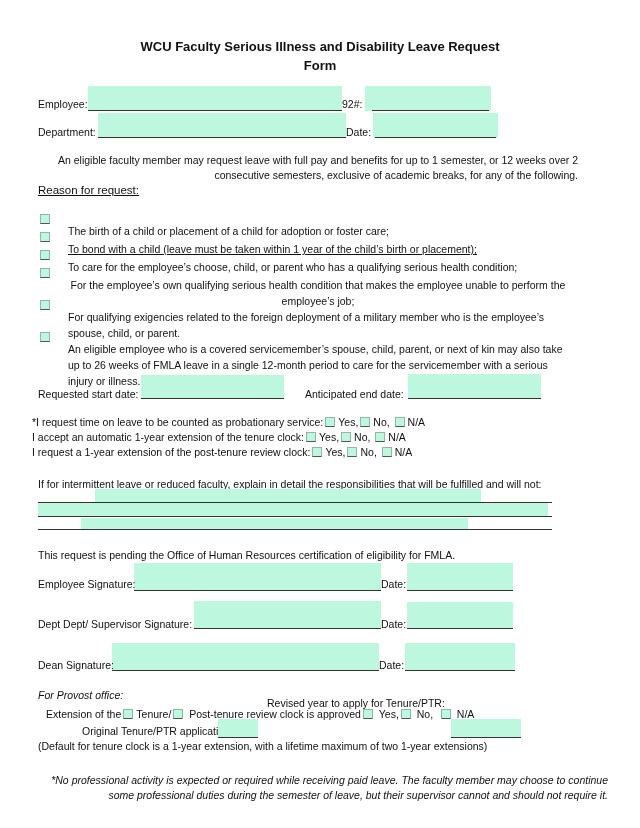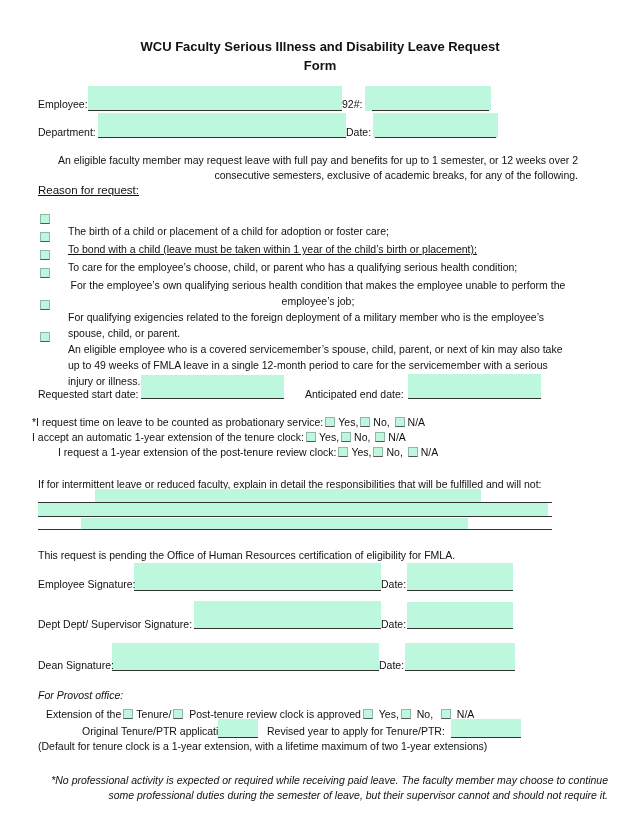--- a/index.html
+++ b/index.html
@@ -48,36 +48,36 @@
 <div class="cb" style="left:40px; top:250px;"></div>
 <div class="reason" style="top:248px;">To care for the employee’s choose, child, or parent who has a qualifying serious health condition;</div>
 
 <div class="cb" style="left:40px; top:268px;"></div>
 <div class="reason" style="top:266px;text-align:center;">For the employee’s own qualifying serious health condition that makes the employee unable to perform the employee’s job;</div>
 
 <div class="cb" style="left:40px; top:300px;"></div>
 <div class="reason" style="top:298px;">For qualifying exigencies related to the foreign deployment of a military member who is the employee’s spouse, child, or parent.</div>
 
 <div class="cb" style="left:40px; top:332px;"></div>
-<div class="reason" style="top:330px;">An eligible employee who is a covered servicemember’s spouse, child, parent, or next of kin may also take up to 49 weeks of FMLA leave in a single 12-month period to care for the servicemember with a serious injury or illness.</div>
+<div class="reason" style="top:330px;">An eligible employee who is a covered servicemember’s spouse, child, parent, or next of kin may also take up to 26 weeks of FMLA leave in a single 12-month period to care for the servicemember with a serious injury or illness.</div>
 
 <div class="txt" style="left:38px; top:387px;">Requested start date:</div>
 <div class="fill" style="left:141px; top:375px; width:143px; height:24px;"></div>
 <div class="uline" style="left:141px; top:398px; width:143px;"></div>
 <div class="txt" style="left:305px; top:387px;">Anticipated end date:</div>
 <div class="fill" style="left:408px; top:374px; width:133px; height:25px;"></div>
 <div class="uline" style="left:408px; top:398px; width:133px;"></div>
 
 <div class="txt" style="left:32px; top:415px;">
   <span>*I request time on leave to be counted as probationary service:</span><span class="icb"></span><span>Yes,</span><span class="icb"></span><span>No,</span>&nbsp;<span class="icb"></span><span>N/A</span>
 </div>
 <div class="txt" style="left:32px; top:430px;">
   <span>I accept an automatic 1-year extension of the tenure clock:</span><span class="icb"></span><span>Yes,</span><span class="icb"></span><span>No,</span>&nbsp;<span class="icb"></span><span>N/A</span>
 </div>
-<div class="txt" style="left:32px; top:445px;margin-left:26px;">
+<div class="txt" style="left:32px; top:445px;">
   <span>I request a 1-year extension of the post-tenure review clock:</span><span class="icb"></span><span>Yes,</span><span class="icb"></span><span>No,</span>&nbsp;<span class="icb"></span><span>N/A</span>
 </div>
 
 <div class="txt" style="left:38px; top:477px;">If for intermittent leave or reduced faculty, explain in detail the responsibilities that will be fulfilled and will not:</div>
 <div class="fill" style="left:95px; top:489px; width:386px; height:13px;"></div>
 <div class="uline" style="left:38px; top:502px; width:514px;"></div>
 <div class="fill" style="left:38px; top:503px; width:510px; height:13px;"></div>
 <div class="uline" style="left:38px; top:516px; width:514px;"></div>
 <div class="fill" style="left:81px; top:518px; width:387px; height:11px;"></div>
 <div class="uline" style="left:38px; top:529px; width:514px;"></div>
@@ -105,18 +105,18 @@
 <div class="fill" style="left:405px; top:643px; width:110px; height:28px;"></div>
 <div class="uline" style="left:405px; top:670px; width:110px;"></div>
 
 <div class="txt" style="left:38px; top:688px;"><i>For Provost office:</i></div>
 <div class="txt" style="left:38px; top:707px;margin-left:8px;">
   <span>Extension of the</span><span class="icb"></span><span>Tenure/</span><span class="icb"></span>&nbsp;<span>Post-tenure review clock is approved</span><span class="icb"></span>&nbsp;<span>Yes,</span><span class="icb"></span>&nbsp;<span>No,</span>&nbsp;&nbsp;<span class="icb"></span>&nbsp;<span>N/A</span>
 </div>
 <div class="txt" style="left:38px; top:724px;margin-left:44px;">Original Tenure/PTR application year:</div>
 <div class="fill" style="left:218px; top:719px; width:40px; height:19px;"></div>
 <div class="uline" style="left:218px; top:737px; width:40px;"></div>
-<div class="txt" style="left:267px; top:724px;">Revised year to apply for Tenure/PTR:</div>
+<div class="txt" style="left:267px; top:696px;">Revised year to apply for Tenure/PTR:</div>
 <div class="fill" style="left:451px; top:719px; width:70px; height:19px;"></div>
 <div class="uline" style="left:451px; top:737px; width:70px;"></div>
 <div class="txt" style="left:38px; top:739px;">(Default for tenure clock is a 1-year extension, with a lifetime maximum of two 1-year extensions)</div>
 
 <div class="para" style="left:38px; top:773px; width:570px;"><i>*No professional activity is expected or required while receiving paid leave.  The faculty member may choose to continue some professional duties during the semester of leave, but their supervisor cannot and should not require it.</i></div>
 
 </body></html>

